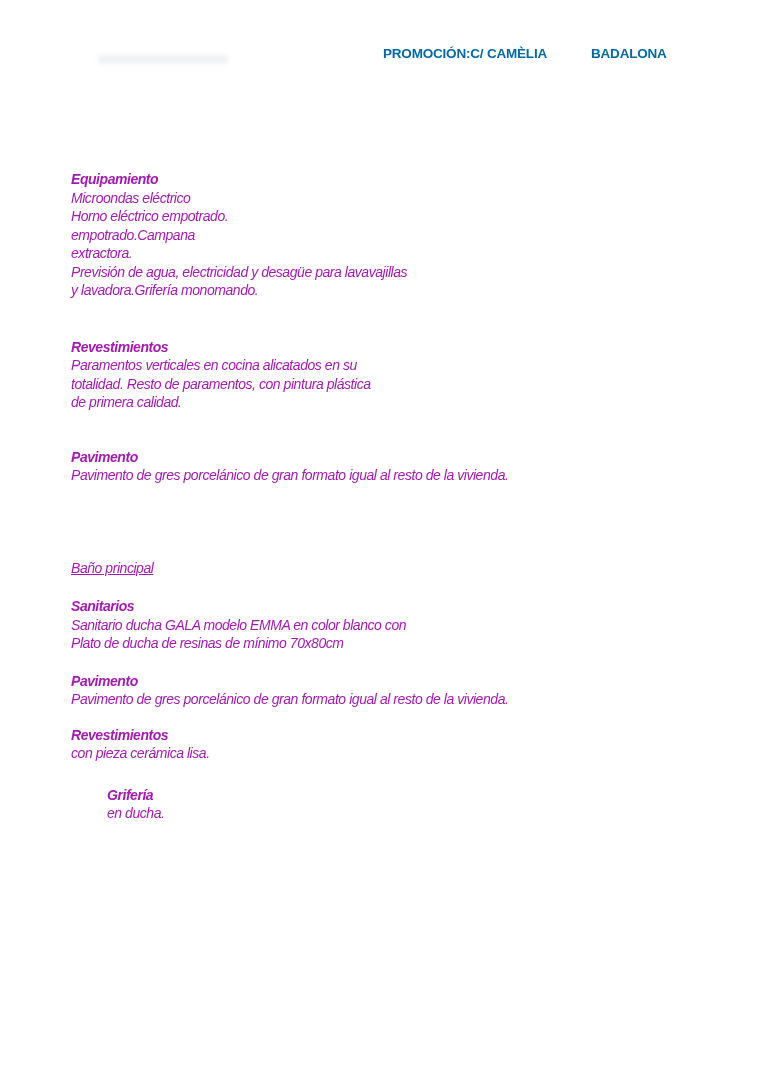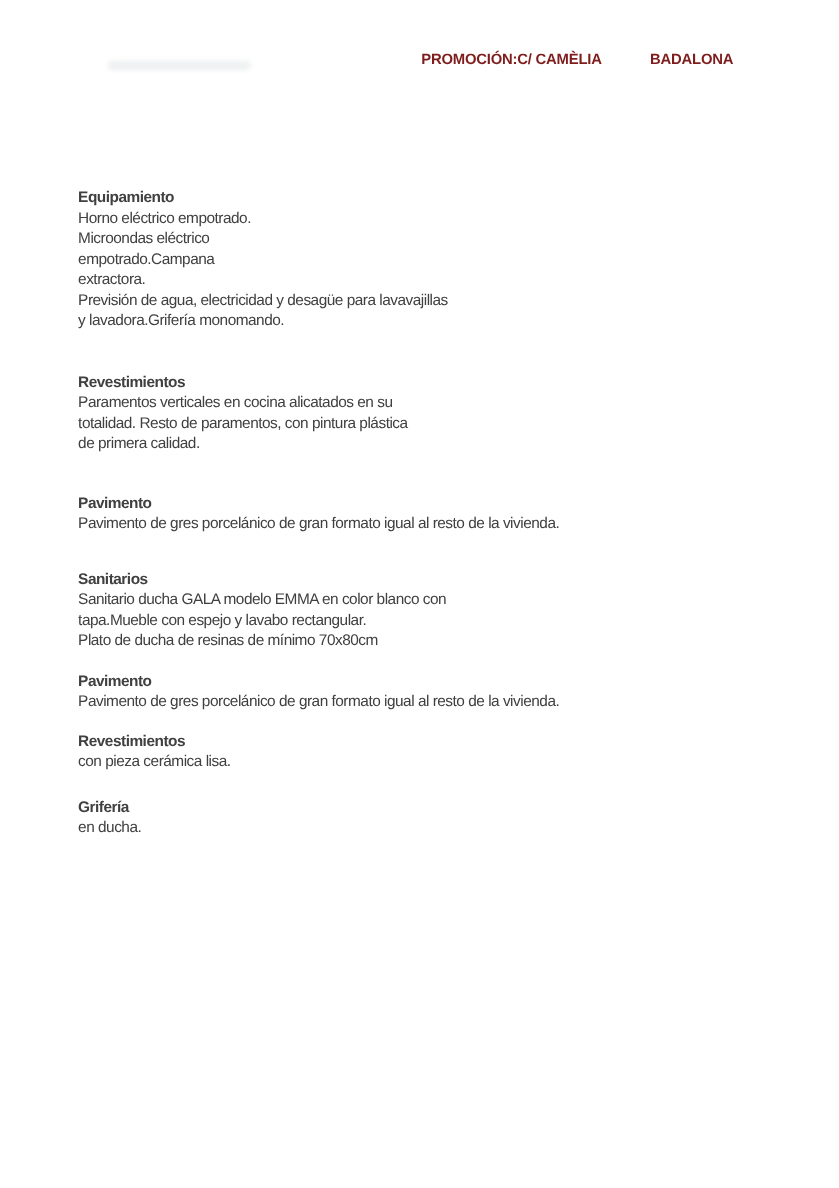--- a/index.html
+++ b/index.html
@@ -28,97 +28,100 @@
   }
   .doc-header {
     position: absolute;
     top: 46px;
     left: 383px;
     display: flex;
     align-items: baseline;
     font-size: 13.5px;
     font-weight: 700;
     letter-spacing: -0.2px;
-    color: #7f1d1d;
+    color: #0369a1;
     white-space: pre;
   }
   .doc-header .street { }
   .doc-header .city   { margin-left: 44px; }
 
   .content {
     position: absolute;
     top: 170px;
     left: 71px;
     width: 672px;
-    color: #404040;
+    color: #a21caf;
     font-size: 14px;
     line-height: 18.5px;
     letter-spacing: -0.45px;
+    font-style: italic;
   }
   .section { margin: 0; }
   .heading {
     font-weight: 700;
     white-space: pre;
   }
   .heading.underlined {
     font-weight: 400;
     text-decoration: underline;
   }
   .line { white-space: pre; }
 
   .m-sec1 { margin-top: 38px; }
   .m-sec2 { margin-top: 36px; }
   .m-sec3 { margin-top: 74px; }
-  .m-sec4 { margin-top: 32px; }
+  .m-sec4 { margin-top: 20px; }
   .m-sec5 { margin-top: 19px; }
   .m-sec6 { margin-top: 17px; }
-  .m-sec7 { margin-top: 23px; }
+  .m-sec7 { margin-top: 23px; margin-left: 36px; }
 </style>
 </head>
 <body>
 
 <div class="page">
 
   <div class="watermark"></div>
 
   <div class="doc-header">
     <span class="promo">PROMOCIÓN:</span>
     <span class="street">C/ CAMÈLIA</span>
     <span class="city">BADALONA</span>
   </div>
 
   <div class="content">
 
     <div class="section">
       <div class="heading">Equipamiento</div>
+      <div class="line">Microondas eléctrico</div>
       <div class="line">Horno eléctrico empotrado.</div>
-      <div class="line">Microondas eléctrico</div>
       <div class="line">empotrado.Campana</div>
       <div class="line">extractora.</div>
       <div class="line">Previsión de agua, electricidad y desagüe para lavavajillas</div>
       <div class="line">y lavadora.Grifería monomando.</div>
     </div>
 
     <div class="section m-sec1">
       <div class="heading">Revestimientos</div>
       <div class="line">Paramentos verticales en cocina alicatados en su</div>
       <div class="line">totalidad. Resto de paramentos, con pintura plástica</div>
       <div class="line">de primera calidad.</div>
     </div>
 
     <div class="section m-sec2">
       <div class="heading">Pavimento</div>
       <div class="line">Pavimento de gres porcelánico de gran formato igual al resto de la vivienda.</div>
     </div>
 
+    <div class="section m-sec3">
+      <div class="heading underlined">Baño principal</div>
+    </div>
 
     <div class="section m-sec4">
       <div class="heading">Sanitarios</div>
       <div class="line">Sanitario ducha GALA modelo EMMA en color blanco con</div>
-      <div class="line">tapa.Mueble con espejo y lavabo rectangular.</div>
       <div class="line">Plato de ducha de resinas de mínimo 70x80cm</div>
     </div>
 
     <div class="section m-sec5">
       <div class="heading">Pavimento</div>
       <div class="line">Pavimento de gres porcelánico de gran formato igual al resto de la vivienda.</div>
     </div>
 
     <div class="section m-sec6">
       <div class="heading">Revestimientos</div>

